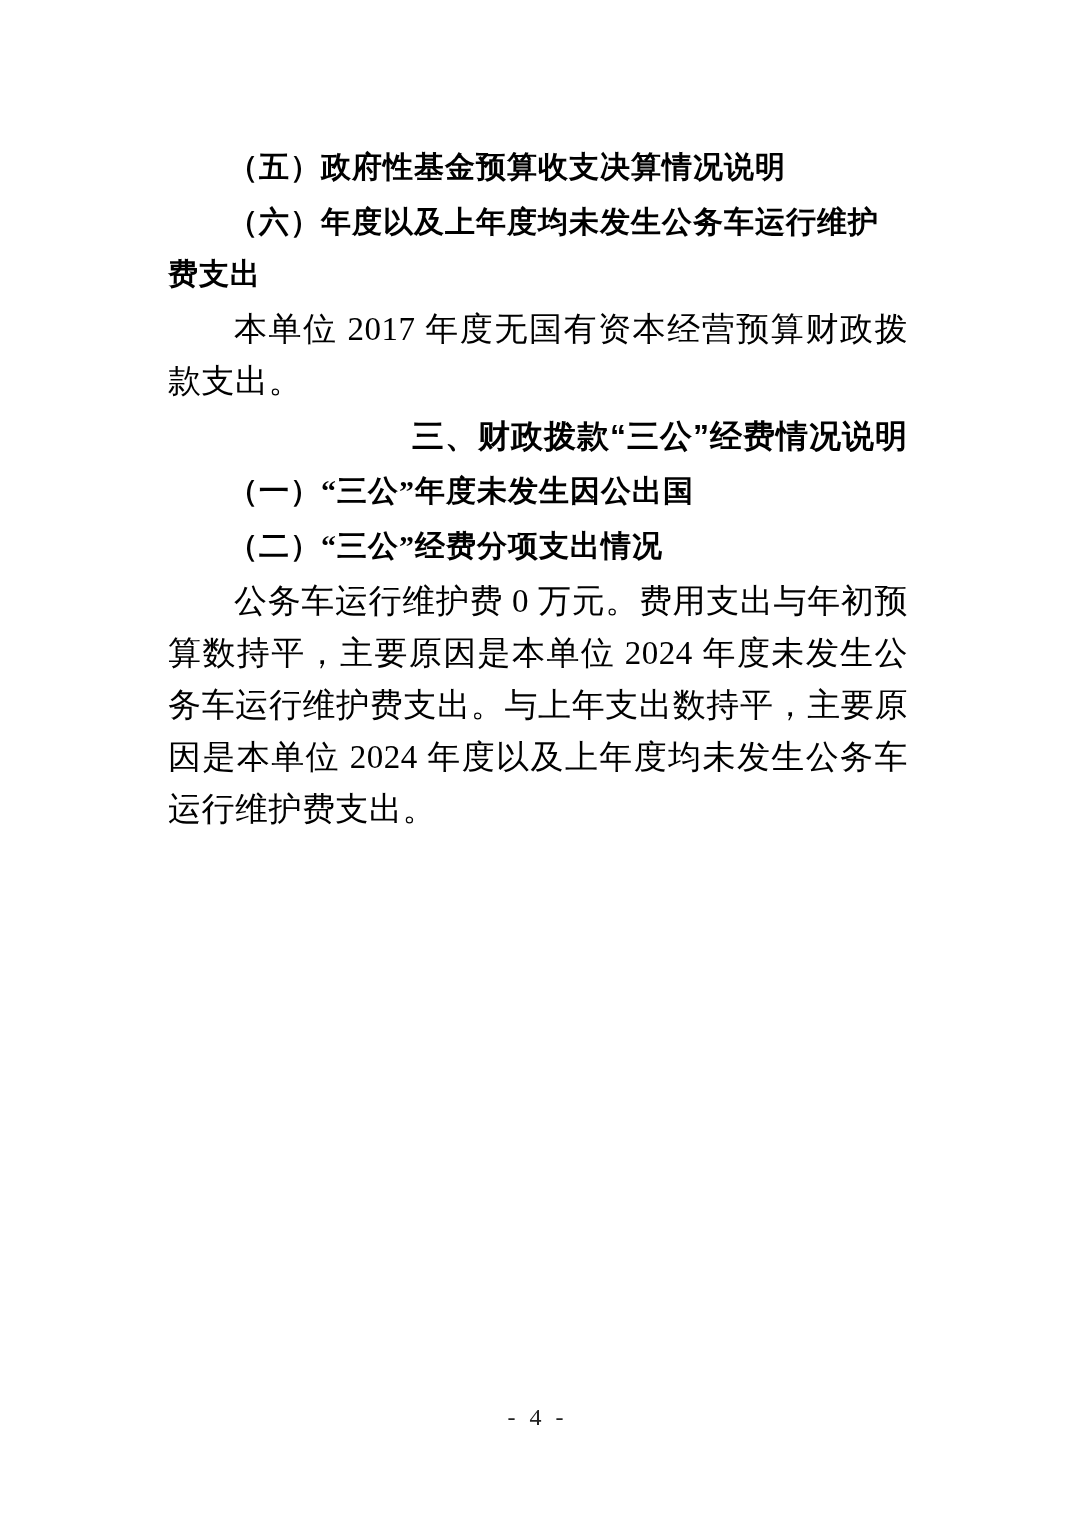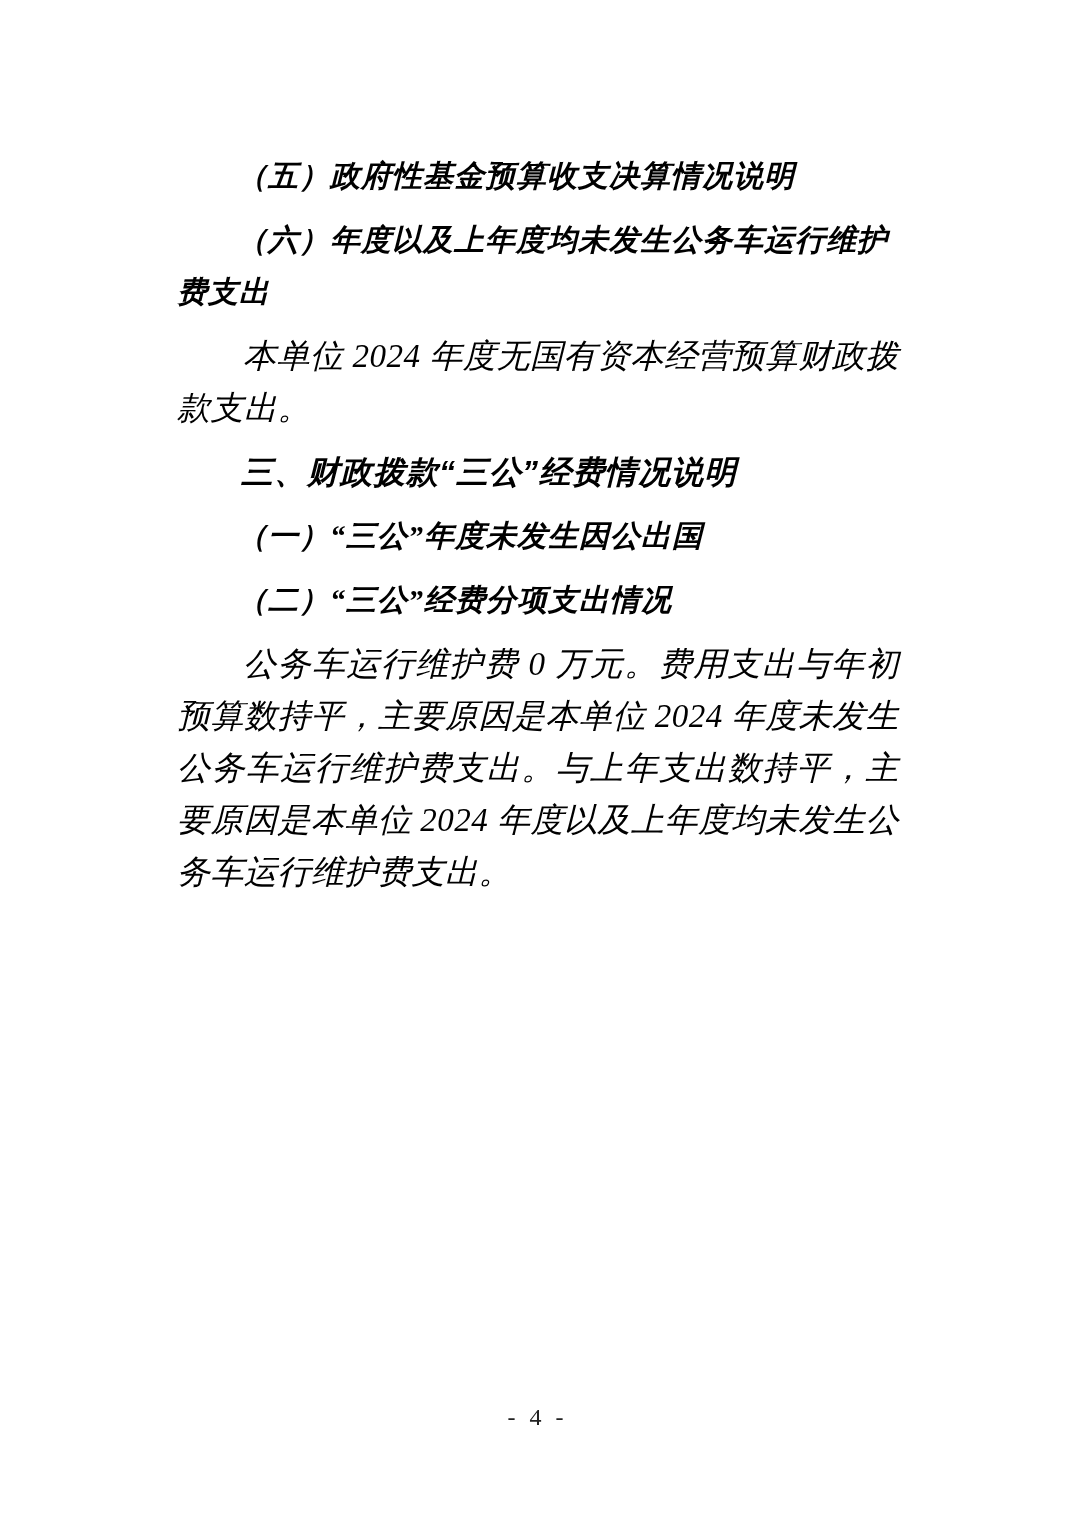--- a/index.html
+++ b/index.html
@@ -16,41 +16,40 @@
     font-family: "Liberation Serif", "DejaVu Serif", serif;
     overflow: hidden;
   }
   .content {
     position: absolute;
     left: 165px;
     top: 138px;
     width: 746px;
   }
   .content p {
-    margin: 12px;
+    margin: 3px;
     padding: 0;
     font-size: 33px;
     line-height: 52px;
     text-indent: 2em;
     text-align: justify;
     text-justify: inter-ideograph;
     letter-spacing: 0.5px;
-    font-style: italic;
   }
   .content p.h-kai {
     font-weight: bold;
     font-size: 30px;
     text-align: left;
     letter-spacing: 1px;
   }
   .content p.h-hei {
     font-weight: bold;
     font-size: 32px;
     font-family: "Liberation Sans", "DejaVu Sans", sans-serif;
-    text-align: left;
+    text-align: right;
     letter-spacing: 1px;
   }
   .page-footer {
     position: absolute;
     left: 0;
     right: 0;
     top: 1402px;
     text-align: center;
     font-size: 24px;
     line-height: 30px;
@@ -58,20 +57,20 @@
     letter-spacing: 4px;
   }
 </style>
 </head>
 <body>
 
 <div class="page">
   <div class="content">
     <p class="h-kai">（五）政府性基金预算收支决算情况说明</p>
     <p class="h-kai">（六）年度以及上年度均未发生公务车运行维护费支出</p>
-    <p class="body">本单位 2024 年度无国有资本经营预算财政拨款支出。</p>
+    <p class="body">本单位 2017 年度无国有资本经营预算财政拨款支出。</p>
     <p class="h-hei">三、财政拨款“三公”经费情况说明</p>
     <p class="h-kai">（一）“三公”年度未发生因公出国</p>
     <p class="h-kai">（二）“三公”经费分项支出情况</p>
     <p class="body">公务车运行维护费 0 万元。费用支出与年初预算数持平，主要原因是本单位 2024 年度未发生公务车运行维护费支出。与上年支出数持平，主要原因是本单位 2024 年度以及上年度均未发生公务车运行维护费支出。</p>
   </div>
   <div class="page-footer">- 4 -</div>
 </div>
 
 </body></html>

